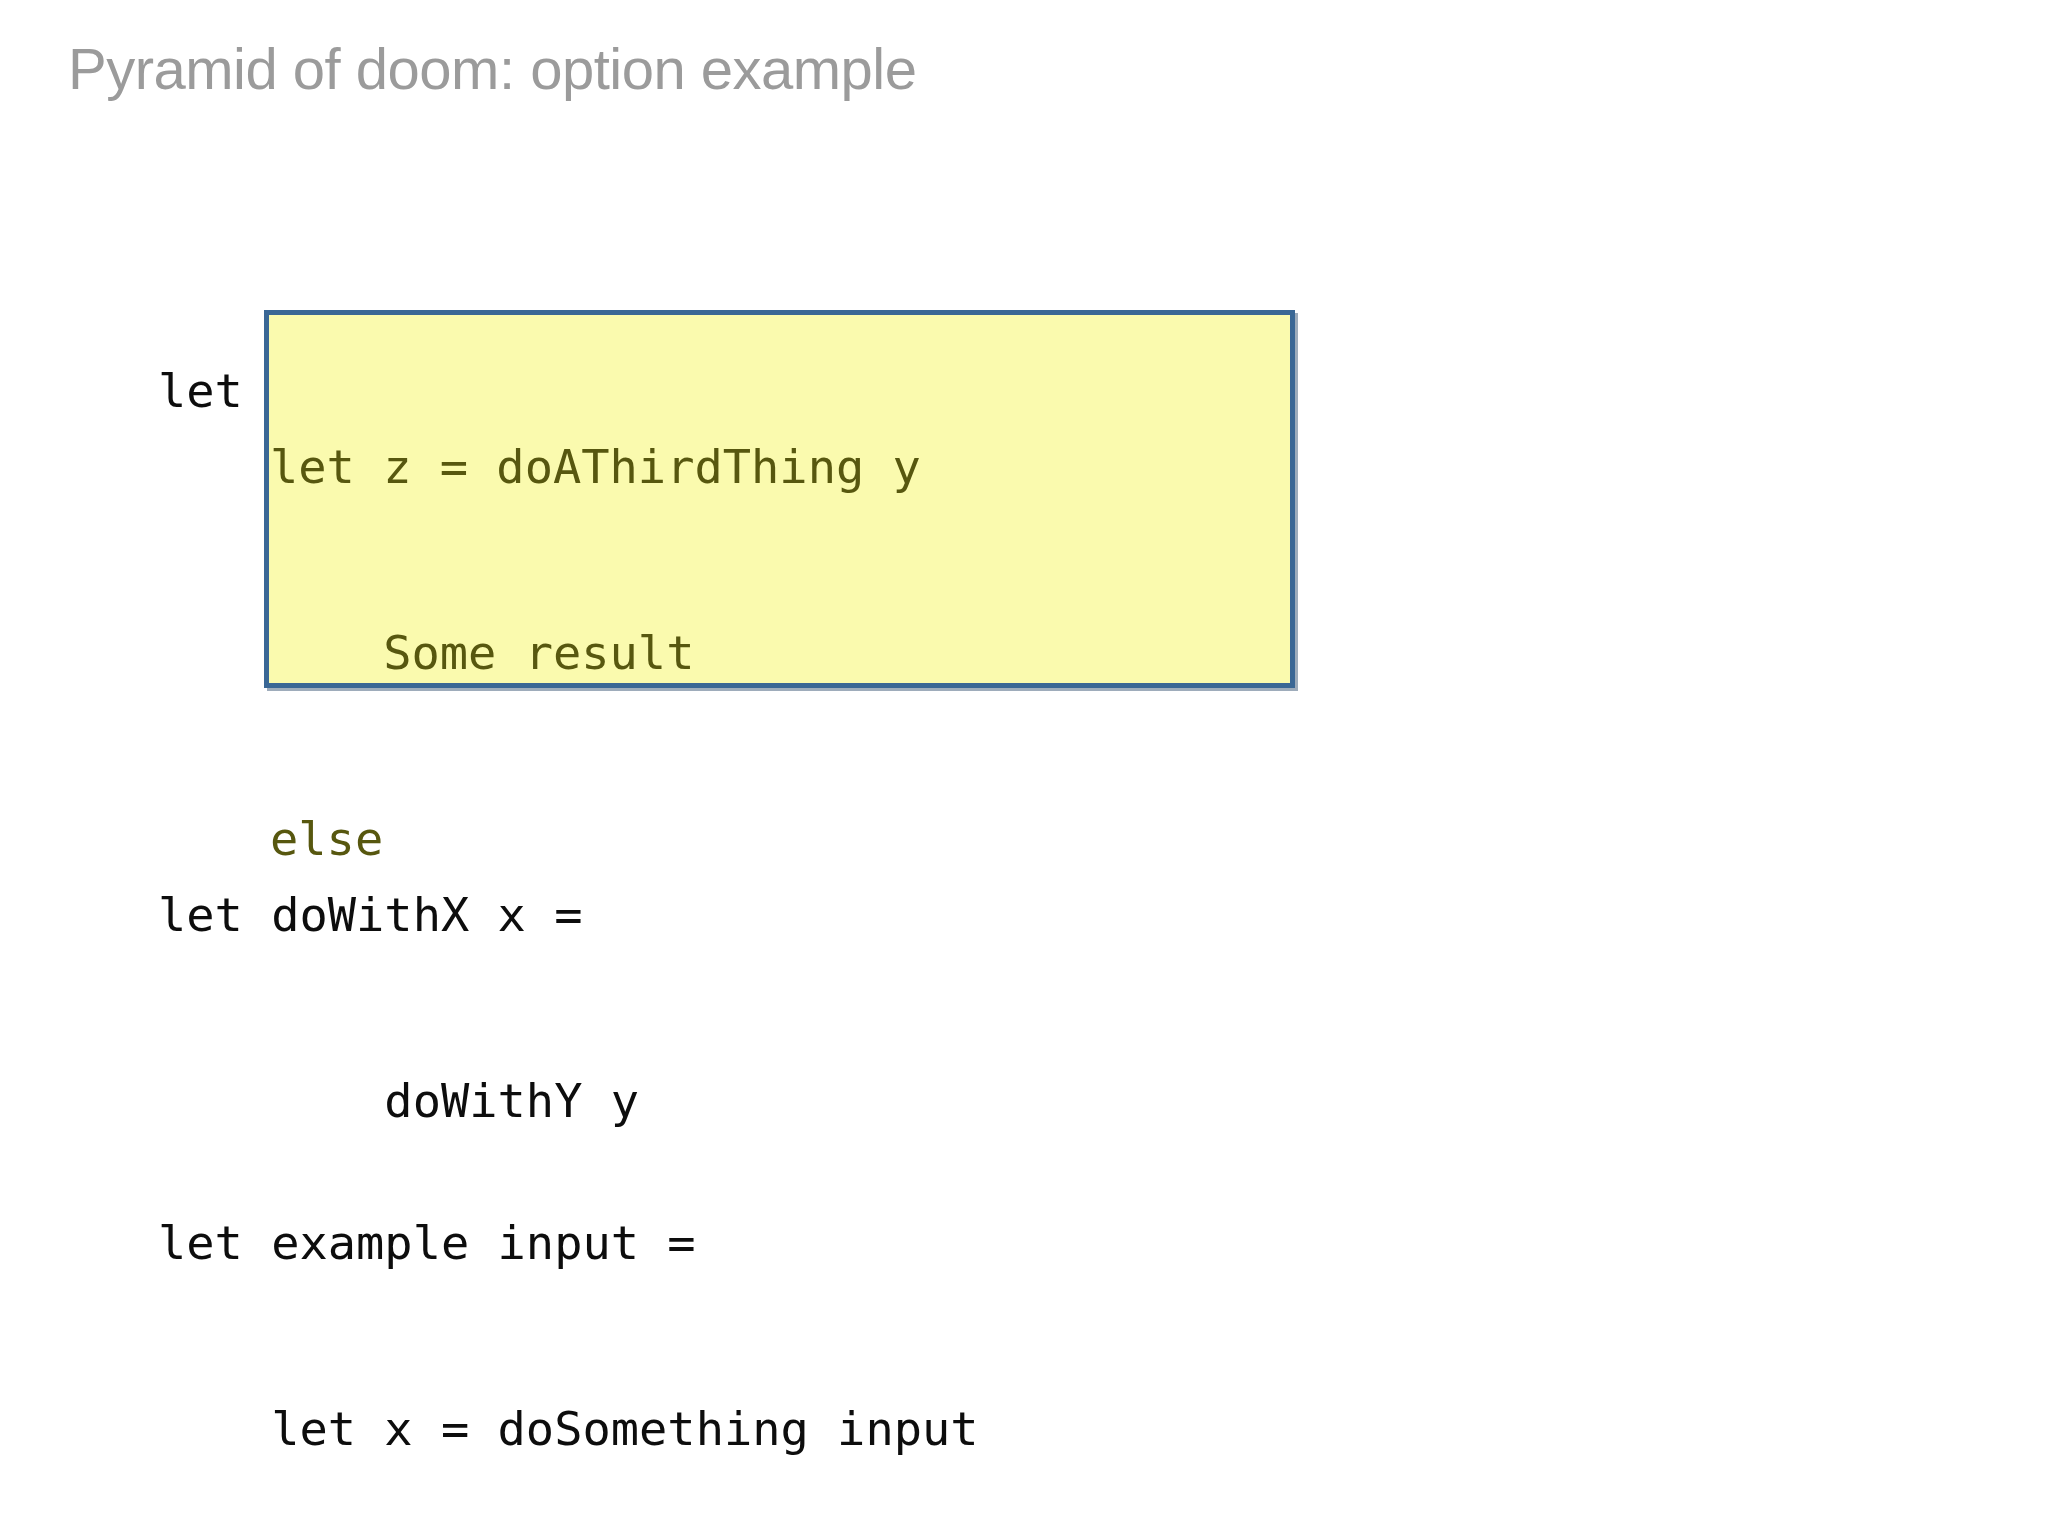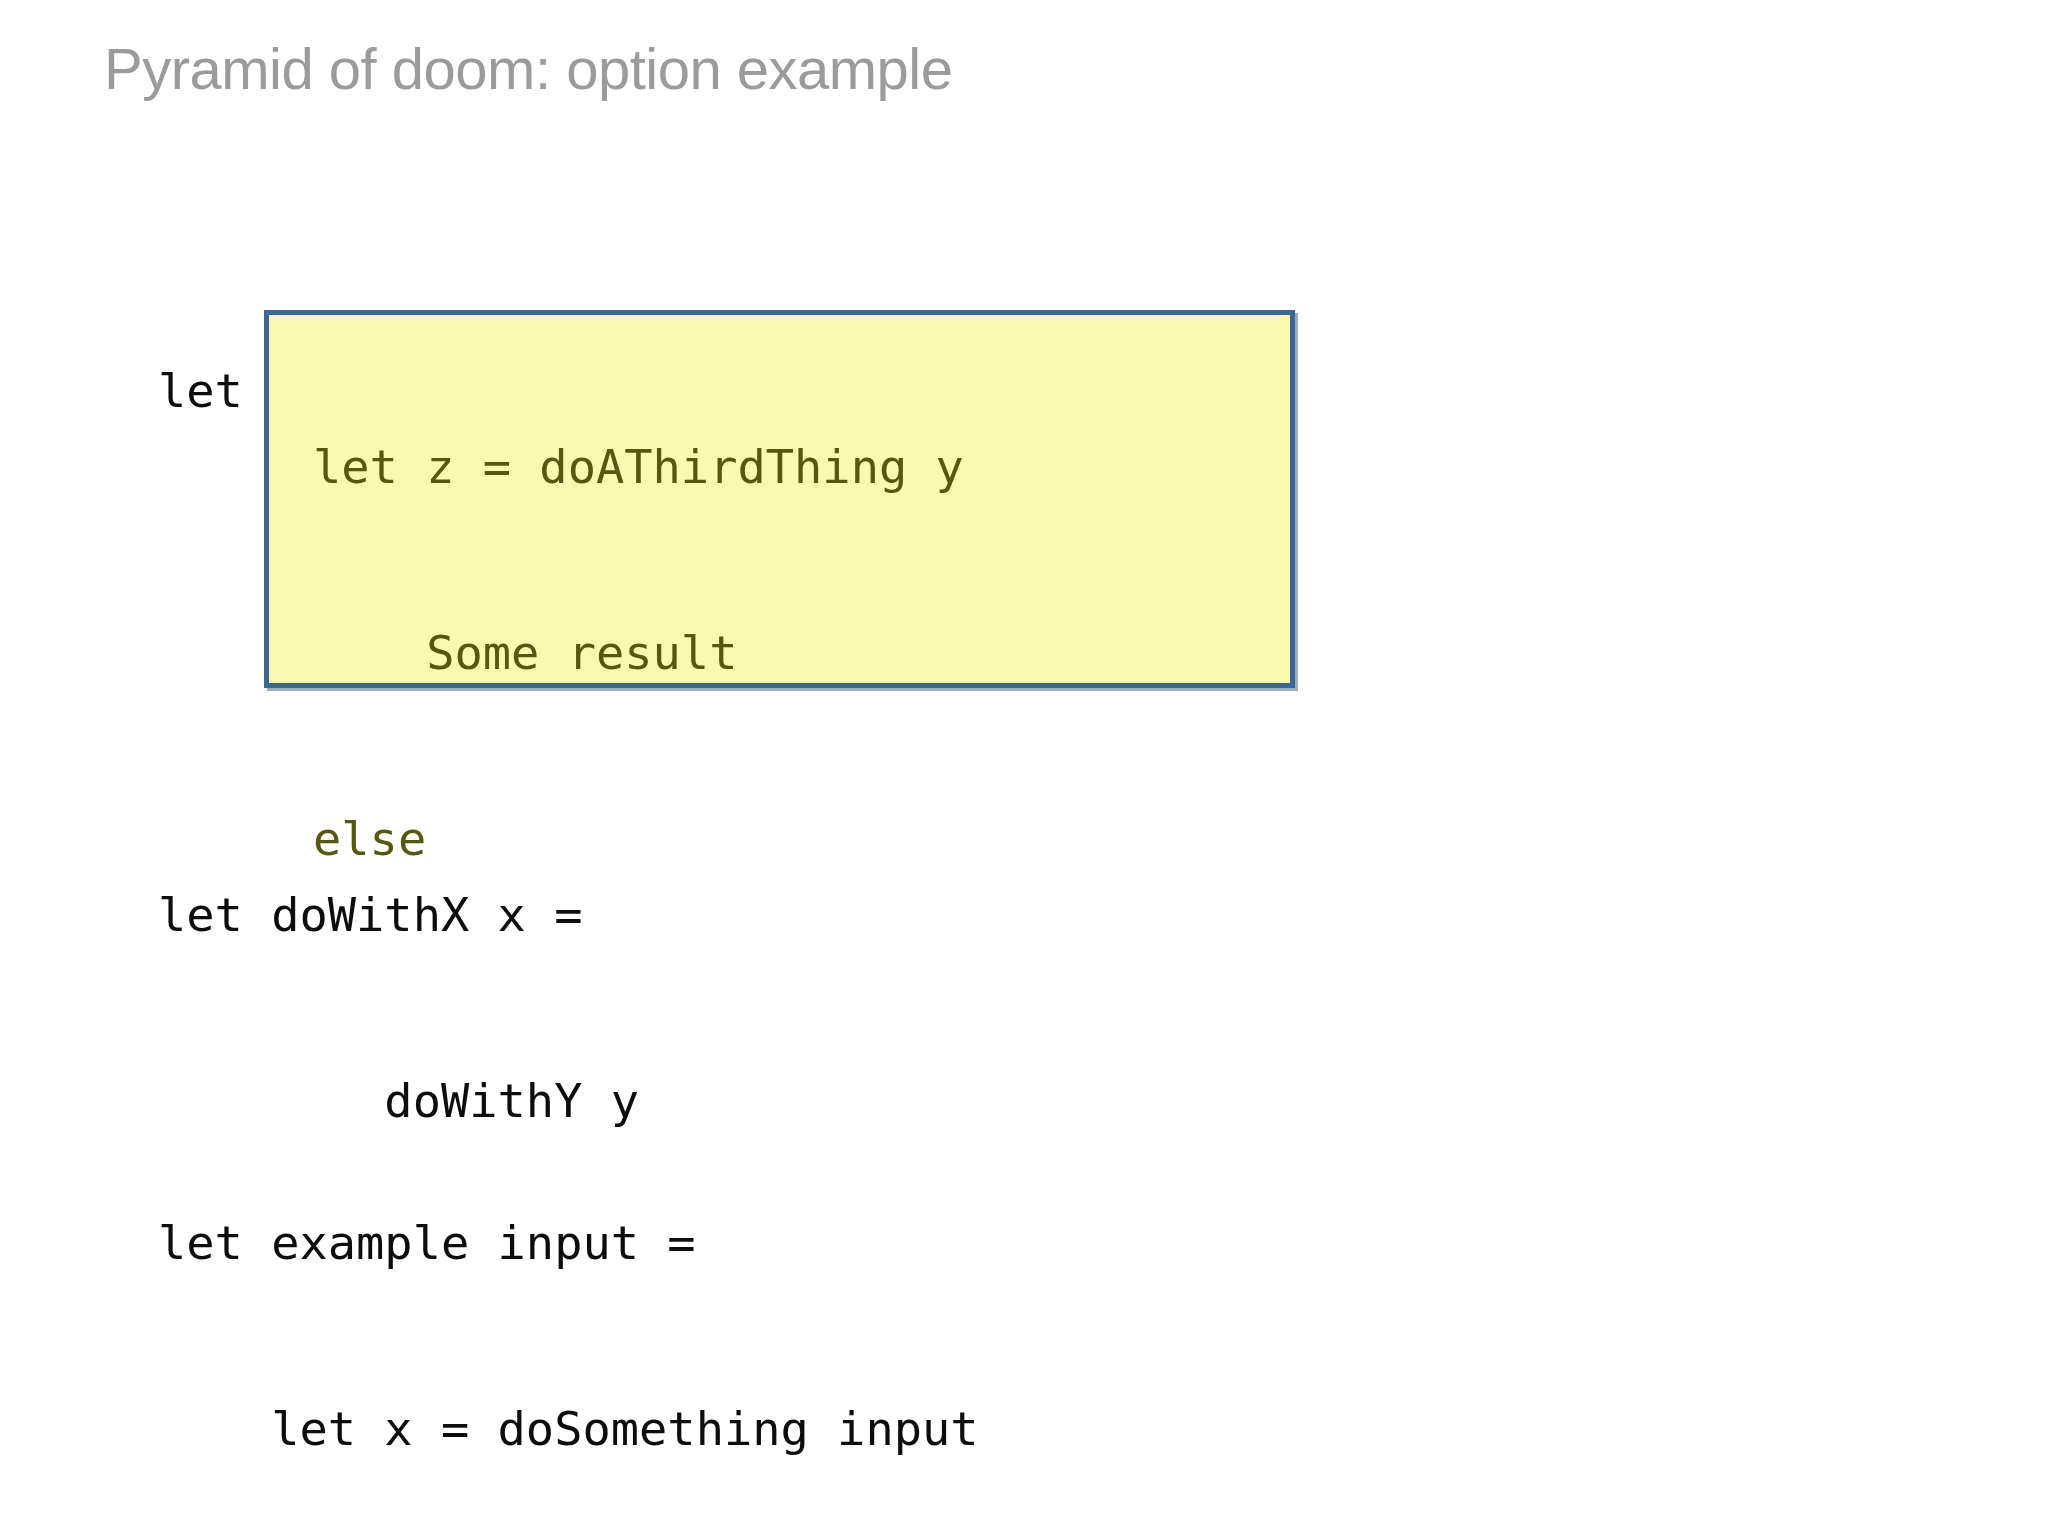--- a/index.html
+++ b/index.html
@@ -27,21 +27,20 @@
     position: absolute;
     left: 68px;
     top: 34px;
     font-family: "Liberation Sans", sans-serif;
     font-size: 58px;
     font-weight: 400;
     line-height: 70px;
     color: #9b9b9b;
     letter-spacing: -0.5px;
     white-space: nowrap;
-    margin-left: 36px;
   }
 
   
   #code-area {
     position: absolute;
     left: 158px;
     top: 236px;
     width: 1700px;
   }
 
@@ -76,21 +75,21 @@
   #highlight-code {
     position: absolute;
     left: 270px;
     top: 312px;
     font-family: "DejaVu Sans Mono", monospace;
     font-size: 47px;
     line-height: 62px;
     color: #57570f;
     white-space: pre;
   }
-  #highlight-code .code-line { color: #57570f; padding-left: 43px; }
+  #highlight-code .code-line { color: #57570f; }
 
   
   #block1 { position: absolute; left: 0px; top: 0px; }
   #block2 { position: absolute; left: 0px; top: 524px; }
   #block3 { position: absolute; left: 0px; top: 852px; }
 </style>
 </head>
 <body>
 
 <div id="slide">

